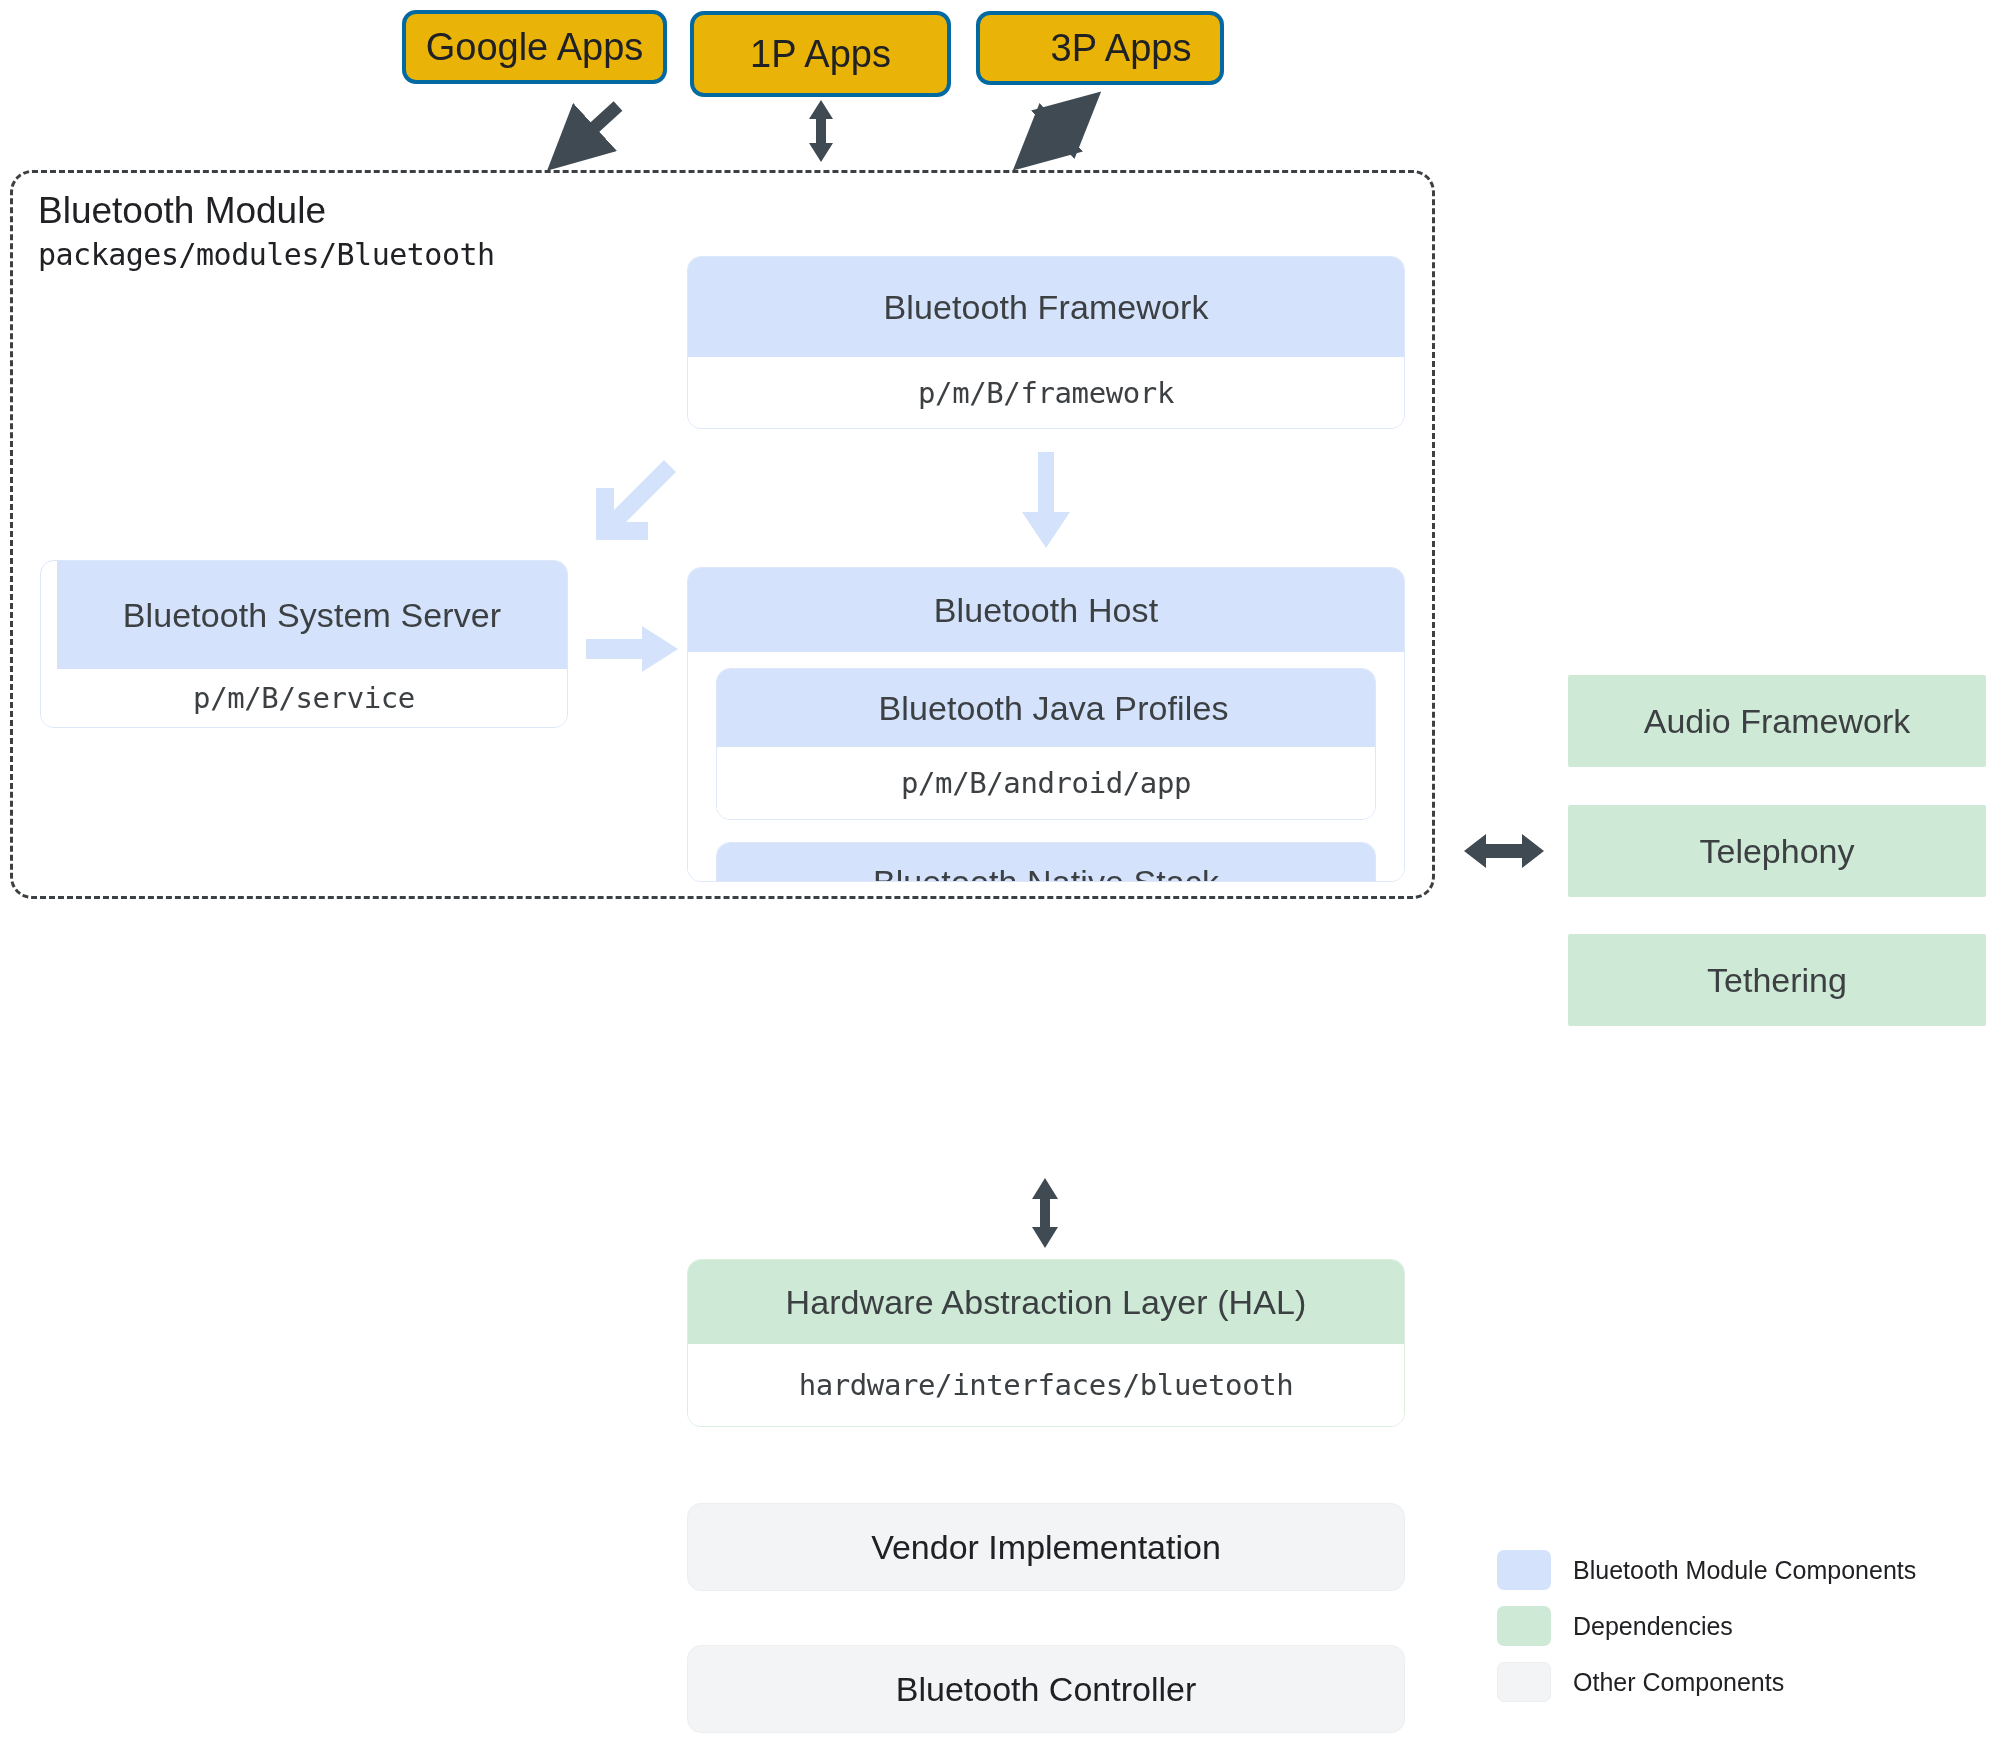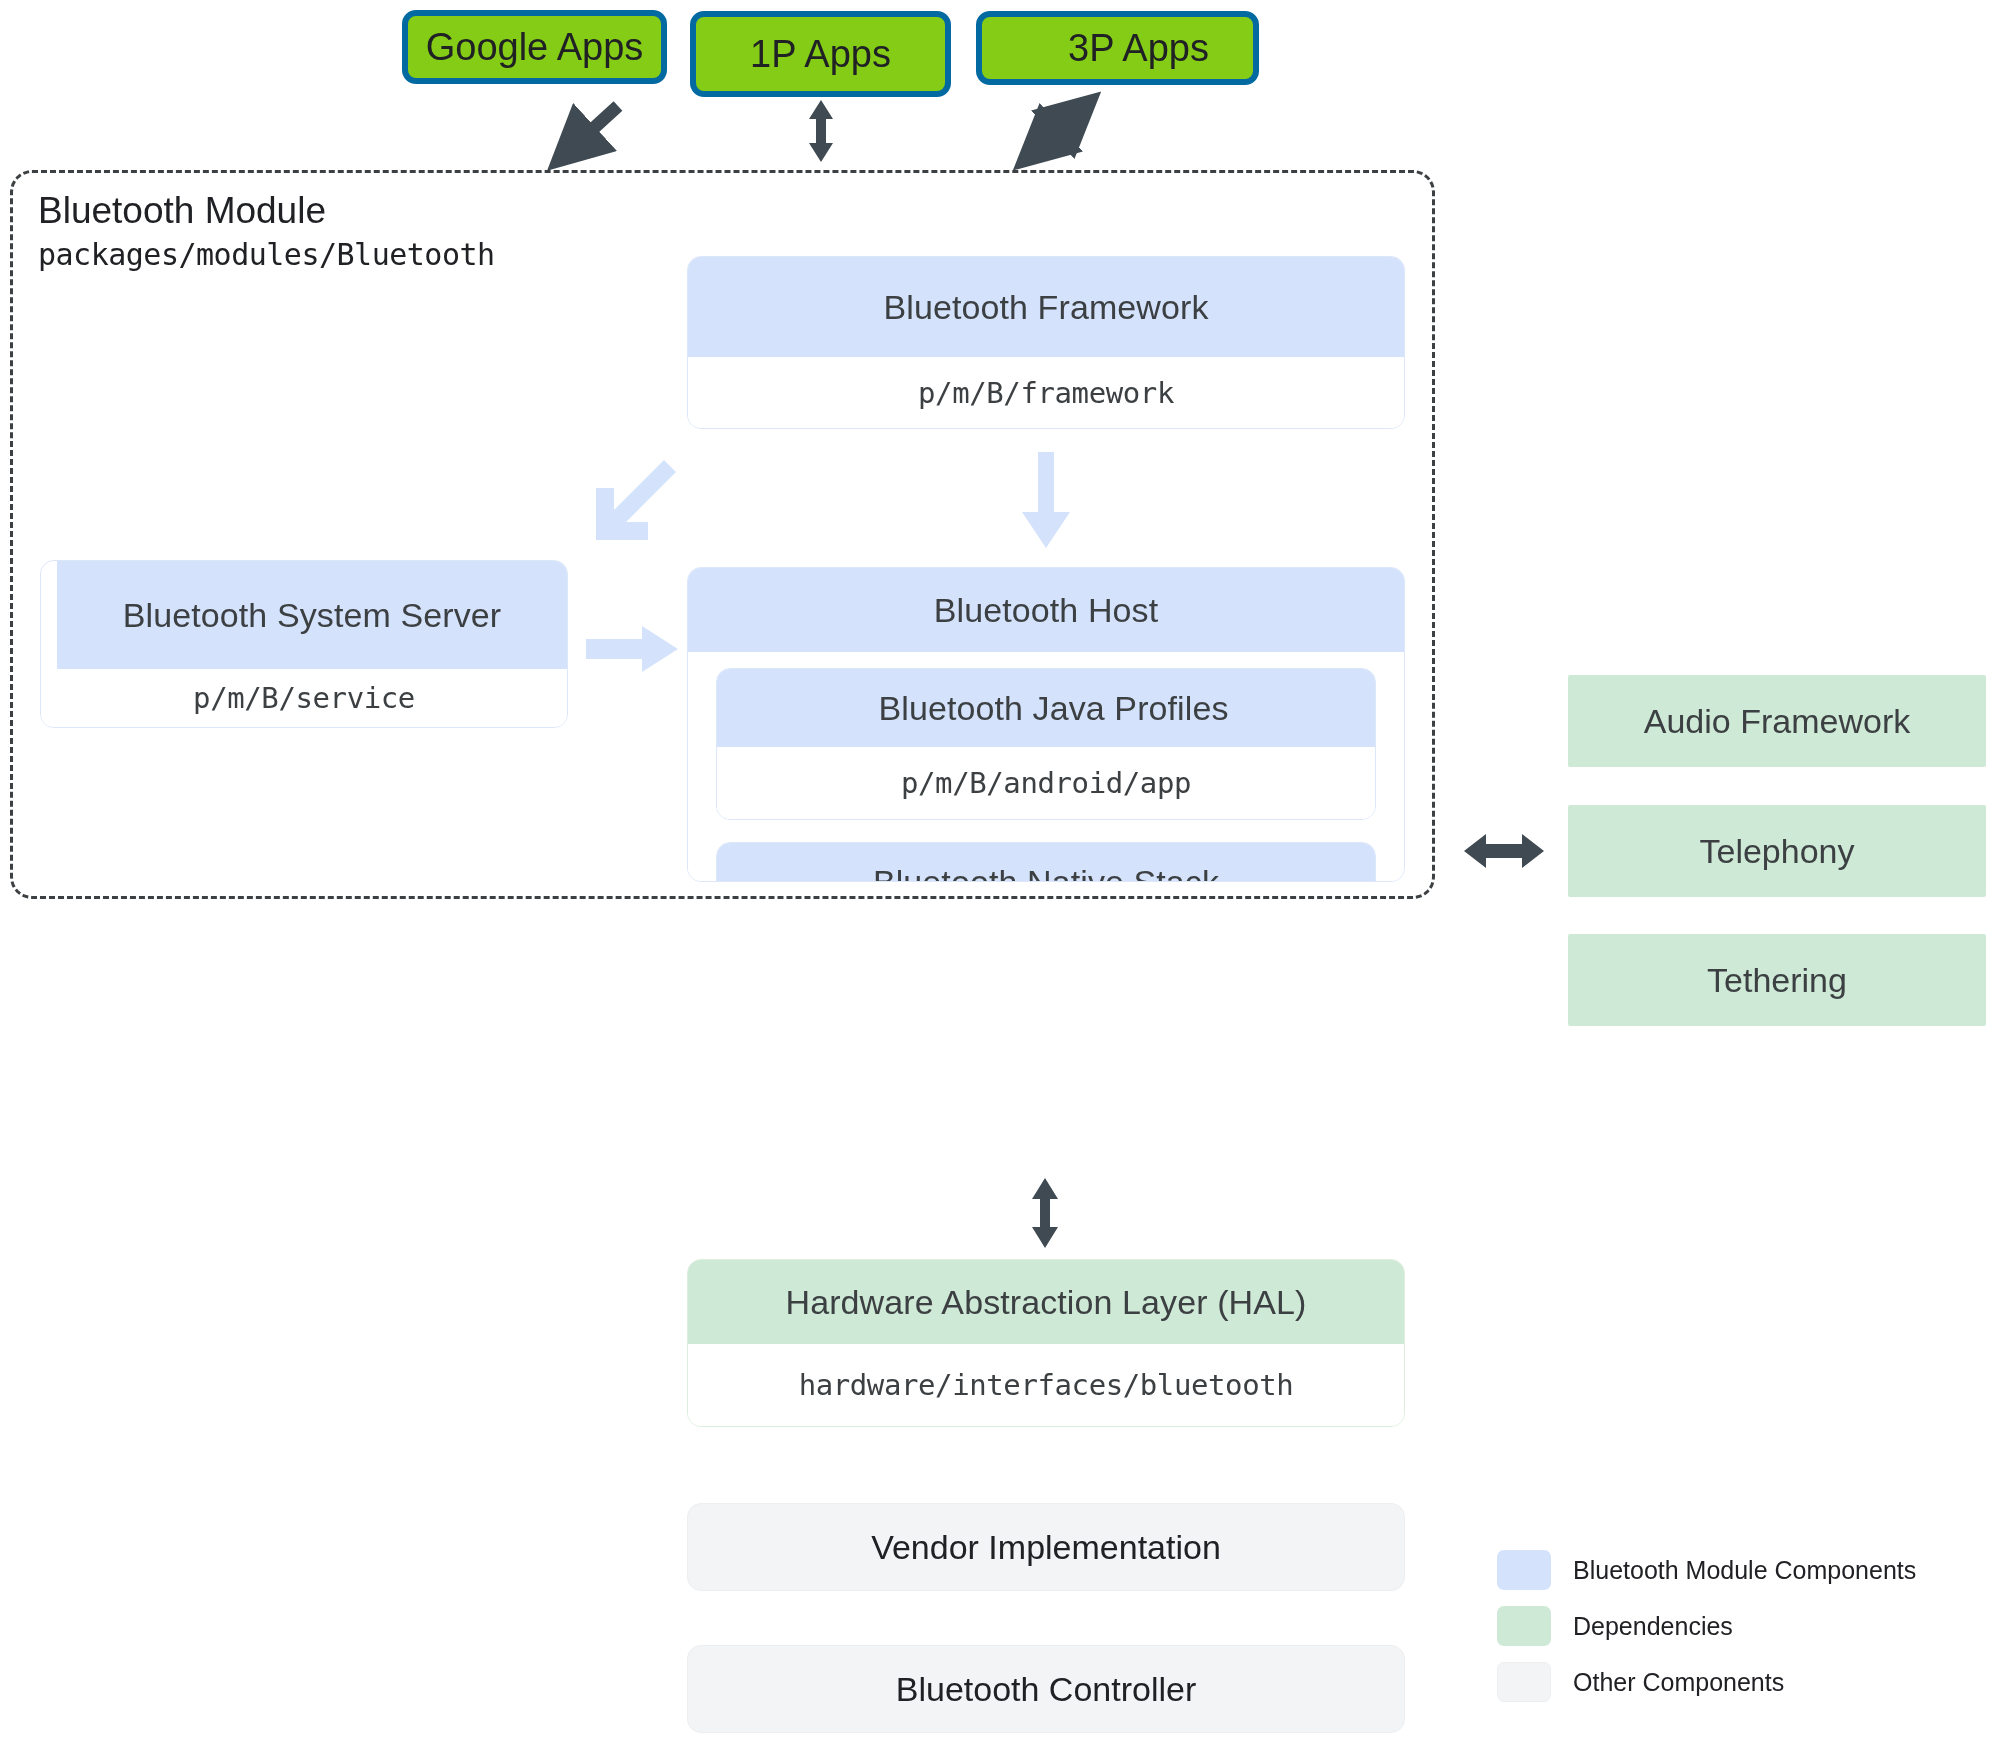--- a/index.html
+++ b/index.html
@@ -21,22 +21,22 @@
   }
   .path {
     font-family: "DejaVu Sans Mono", "Liberation Mono", monospace;
     font-size: 29px;
     color: #3c4043;
     letter-spacing: -0.4px;
   }
 
   
   .app-box {
-    background: #84cc16;
-    border: 6px solid #0369a1;
+    background: #eab308;
+    border: 4px solid #0369a1;
     border-radius: 14px;
     display: flex; align-items: center; justify-content: center;
   }
   .app-box span { font-size: 38px; color: #202124; }
 
   
   .blue-box {
     background: #ffffff;
     border: 1px solid #dce7f9;
     border-radius: 14px;
@@ -122,21 +122,21 @@
 <body>
 
 <div id="stage">
 
   <div class="abs app-box" style="left:402px; top:10px; width:265px; height:74px;">
     <span>Google Apps</span>
   </div>
   <div class="abs app-box" style="left:690px; top:11px; width:261px; height:86px;">
     <span>1P Apps</span>
   </div>
-  <div class="abs app-box" style="left:976px; top:11px; width:283px; height:74px;padding-left:42px;">
+  <div class="abs app-box" style="left:976px; top:11px; width:248px; height:74px;padding-left:42px;">
     <span>3P Apps</span>
   </div>
 
   <div class="abs" style="left:556px; top:100px; width:70px; height:62px;">
     <svg width="70" height="62" viewBox="0 0 70 62">
       <defs>
         <marker id="mDarkSW" markerWidth="5" markerHeight="5" refX="2.4" refY="2.5" orient="auto">
           <path d="M0,0 L5,2.5 L0,5 z" fill="#3f4a52"></path>
         </marker>
       </defs>

